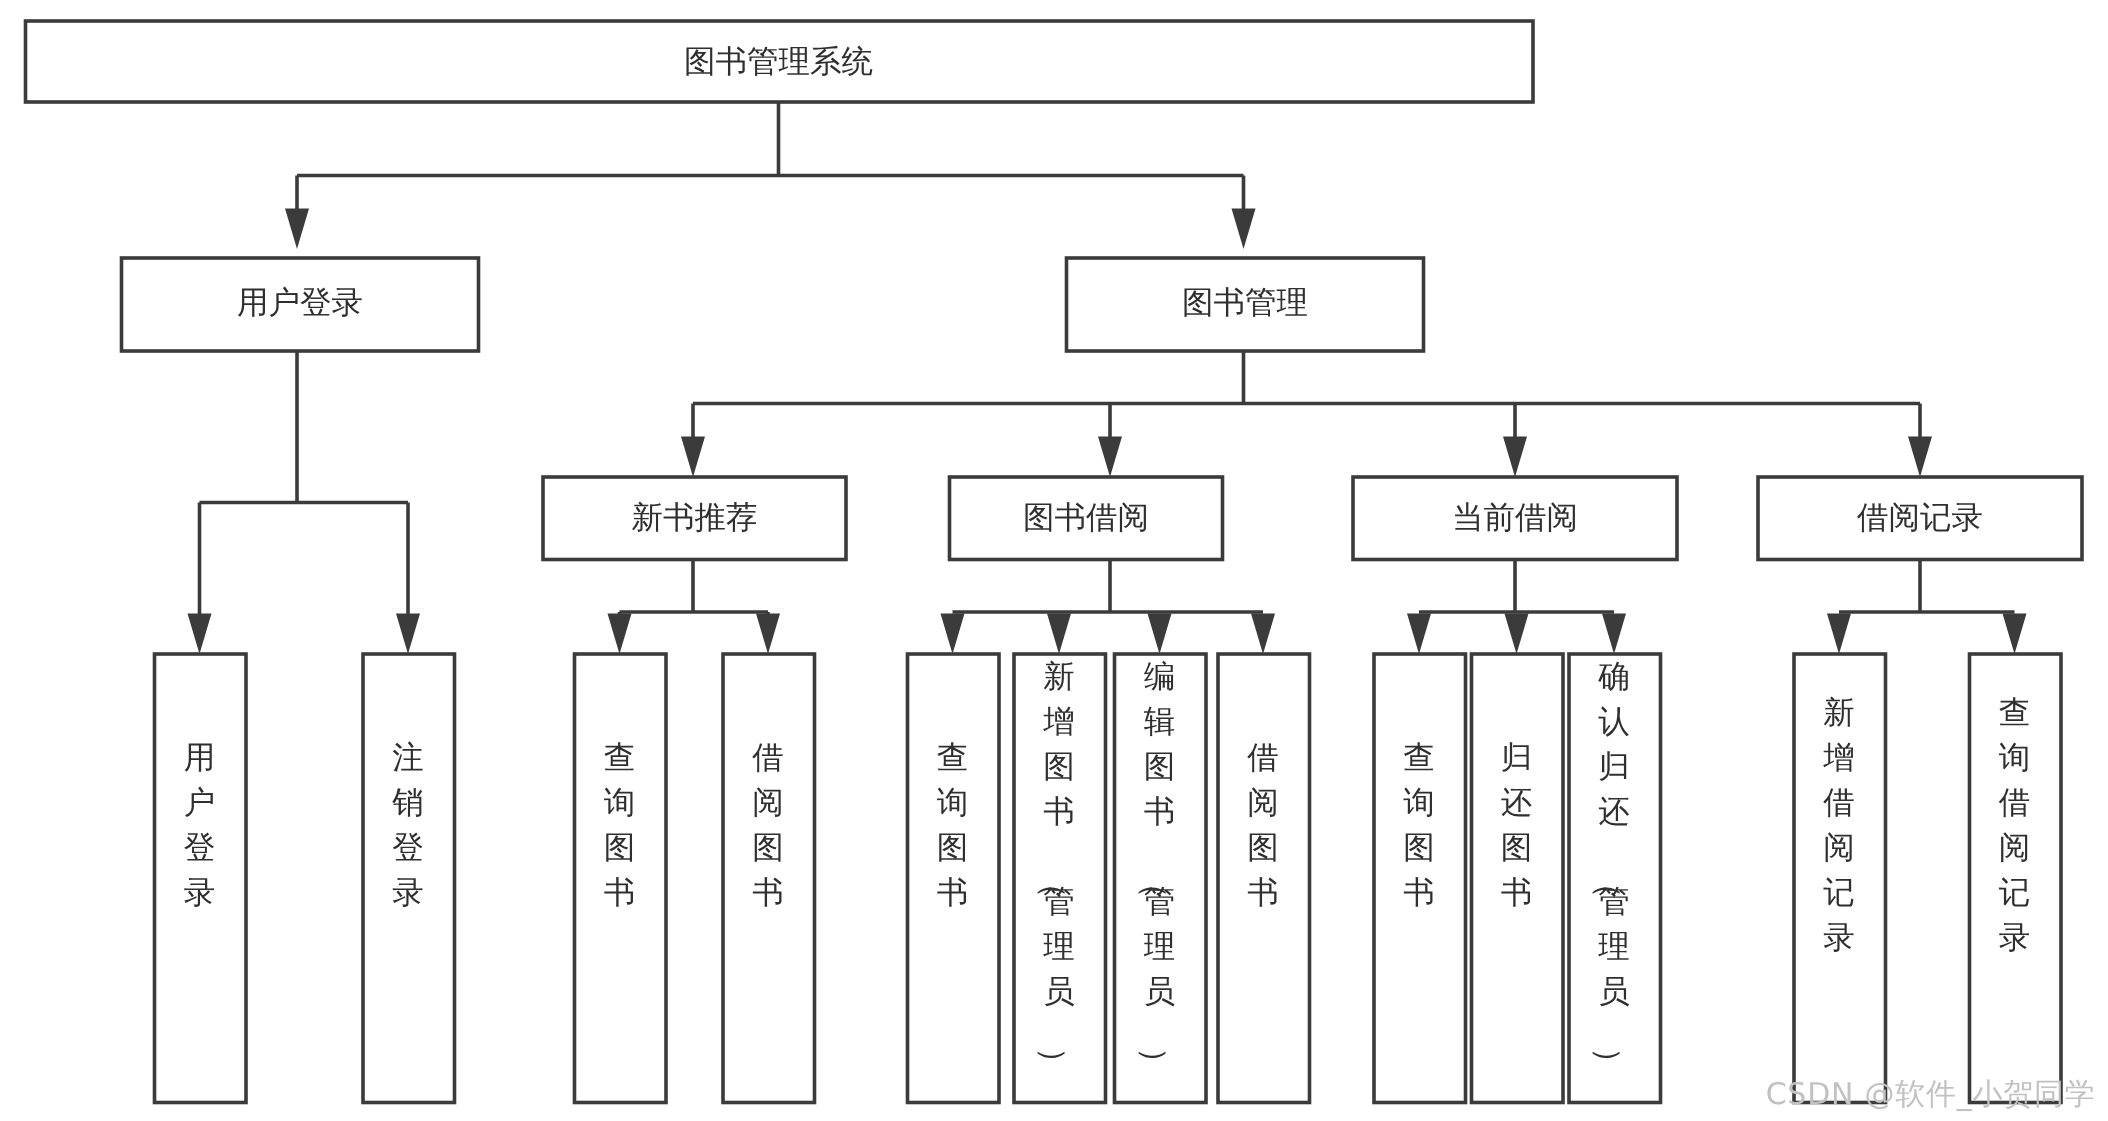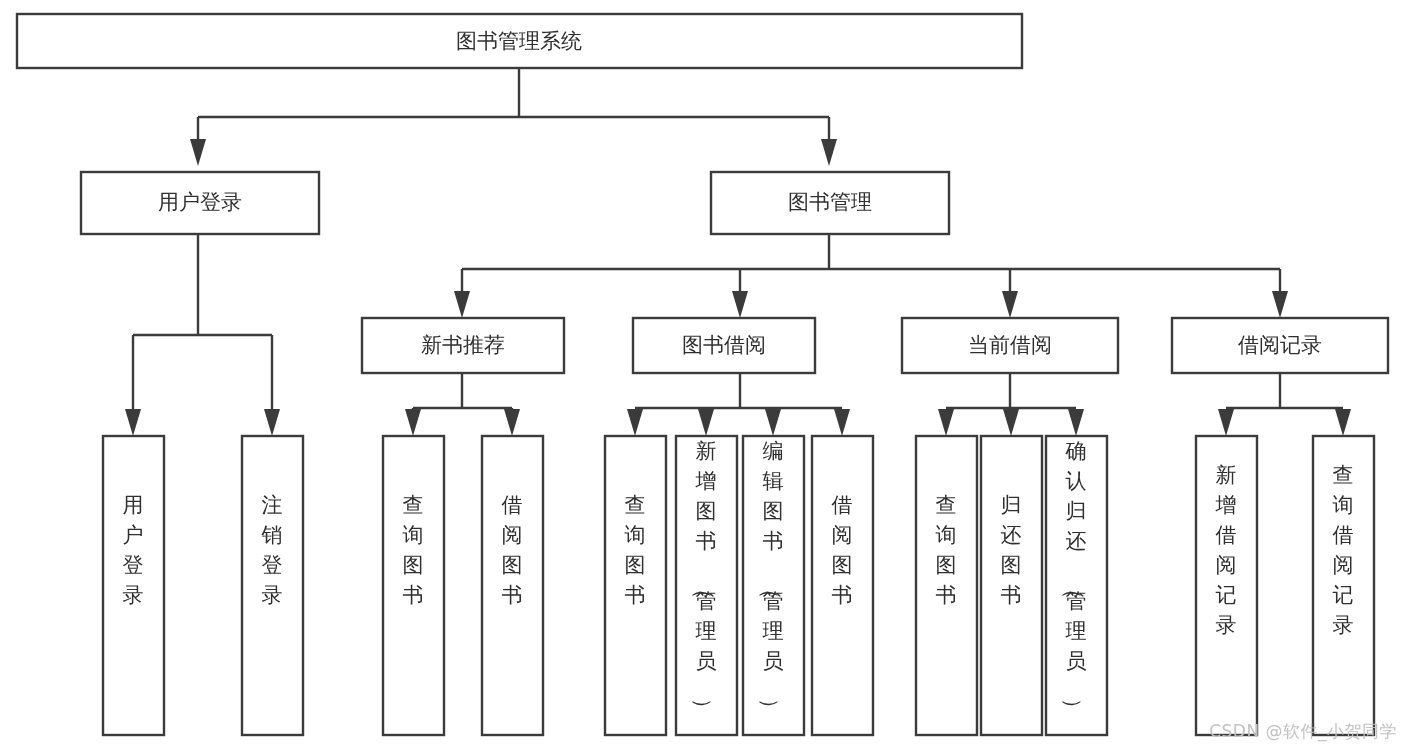--- a/index.html
+++ b/index.html
@@ -53,21 +53,21 @@
     font-family: "DejaVu Sans", "Liberation Sans", sans-serif;
     font-size: 21px;
     fill: #2f2f2f;
     text-anchor: middle;
   }
   .watermark {
     position: absolute;
     right: 8px;
     bottom: 4px;
     font-family: "DejaVu Sans", "Liberation Sans", sans-serif;
-    font-size: 17px;
+    font-size: 20px;
     color: #c2c2c2;
     white-space: nowrap;
     letter-spacing: 0.5px;
     user-select: none;
   }
 </style>
 </head>
 <body>
 
 <div id="diagram-root">

